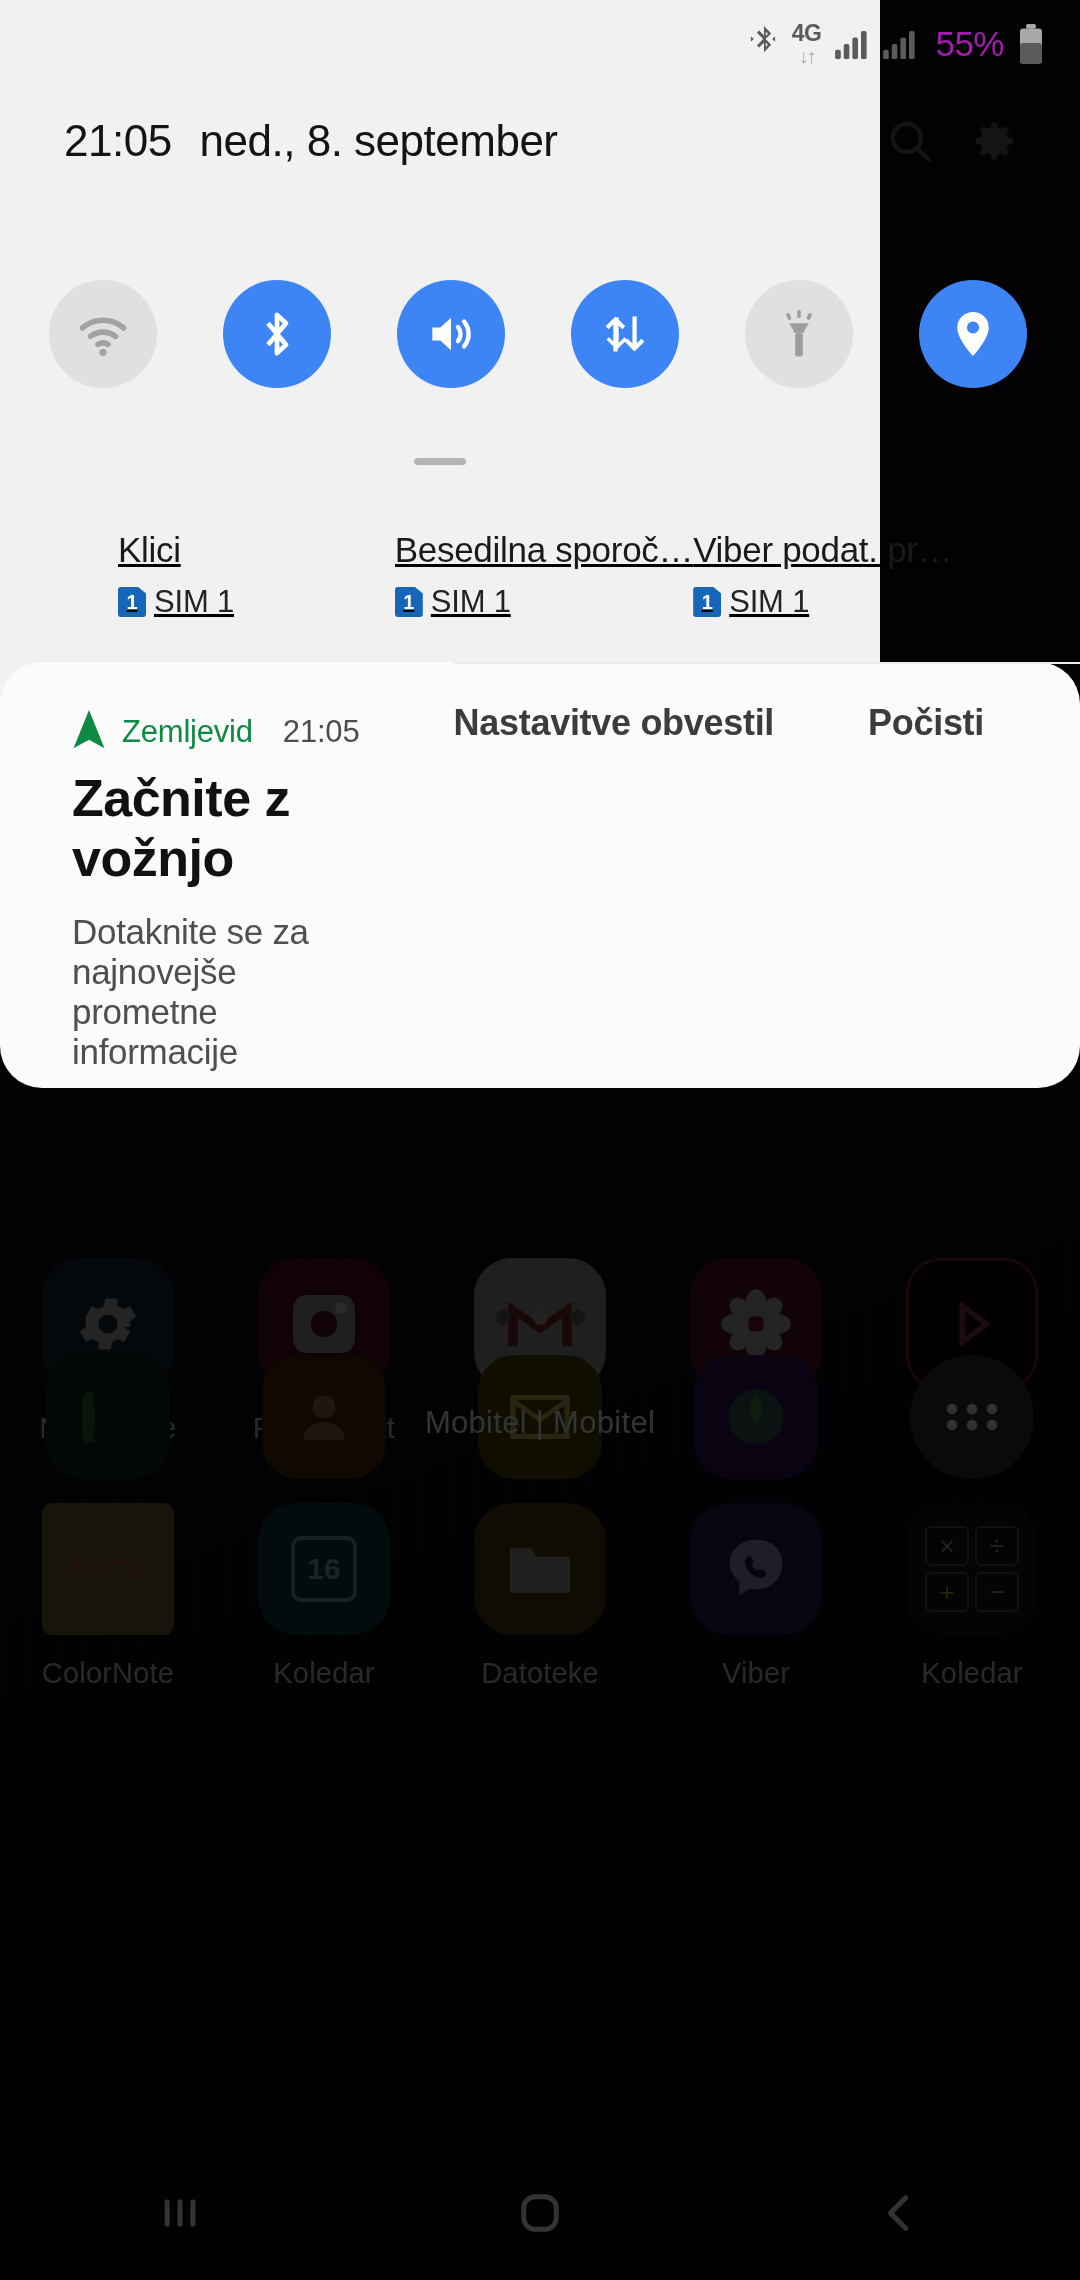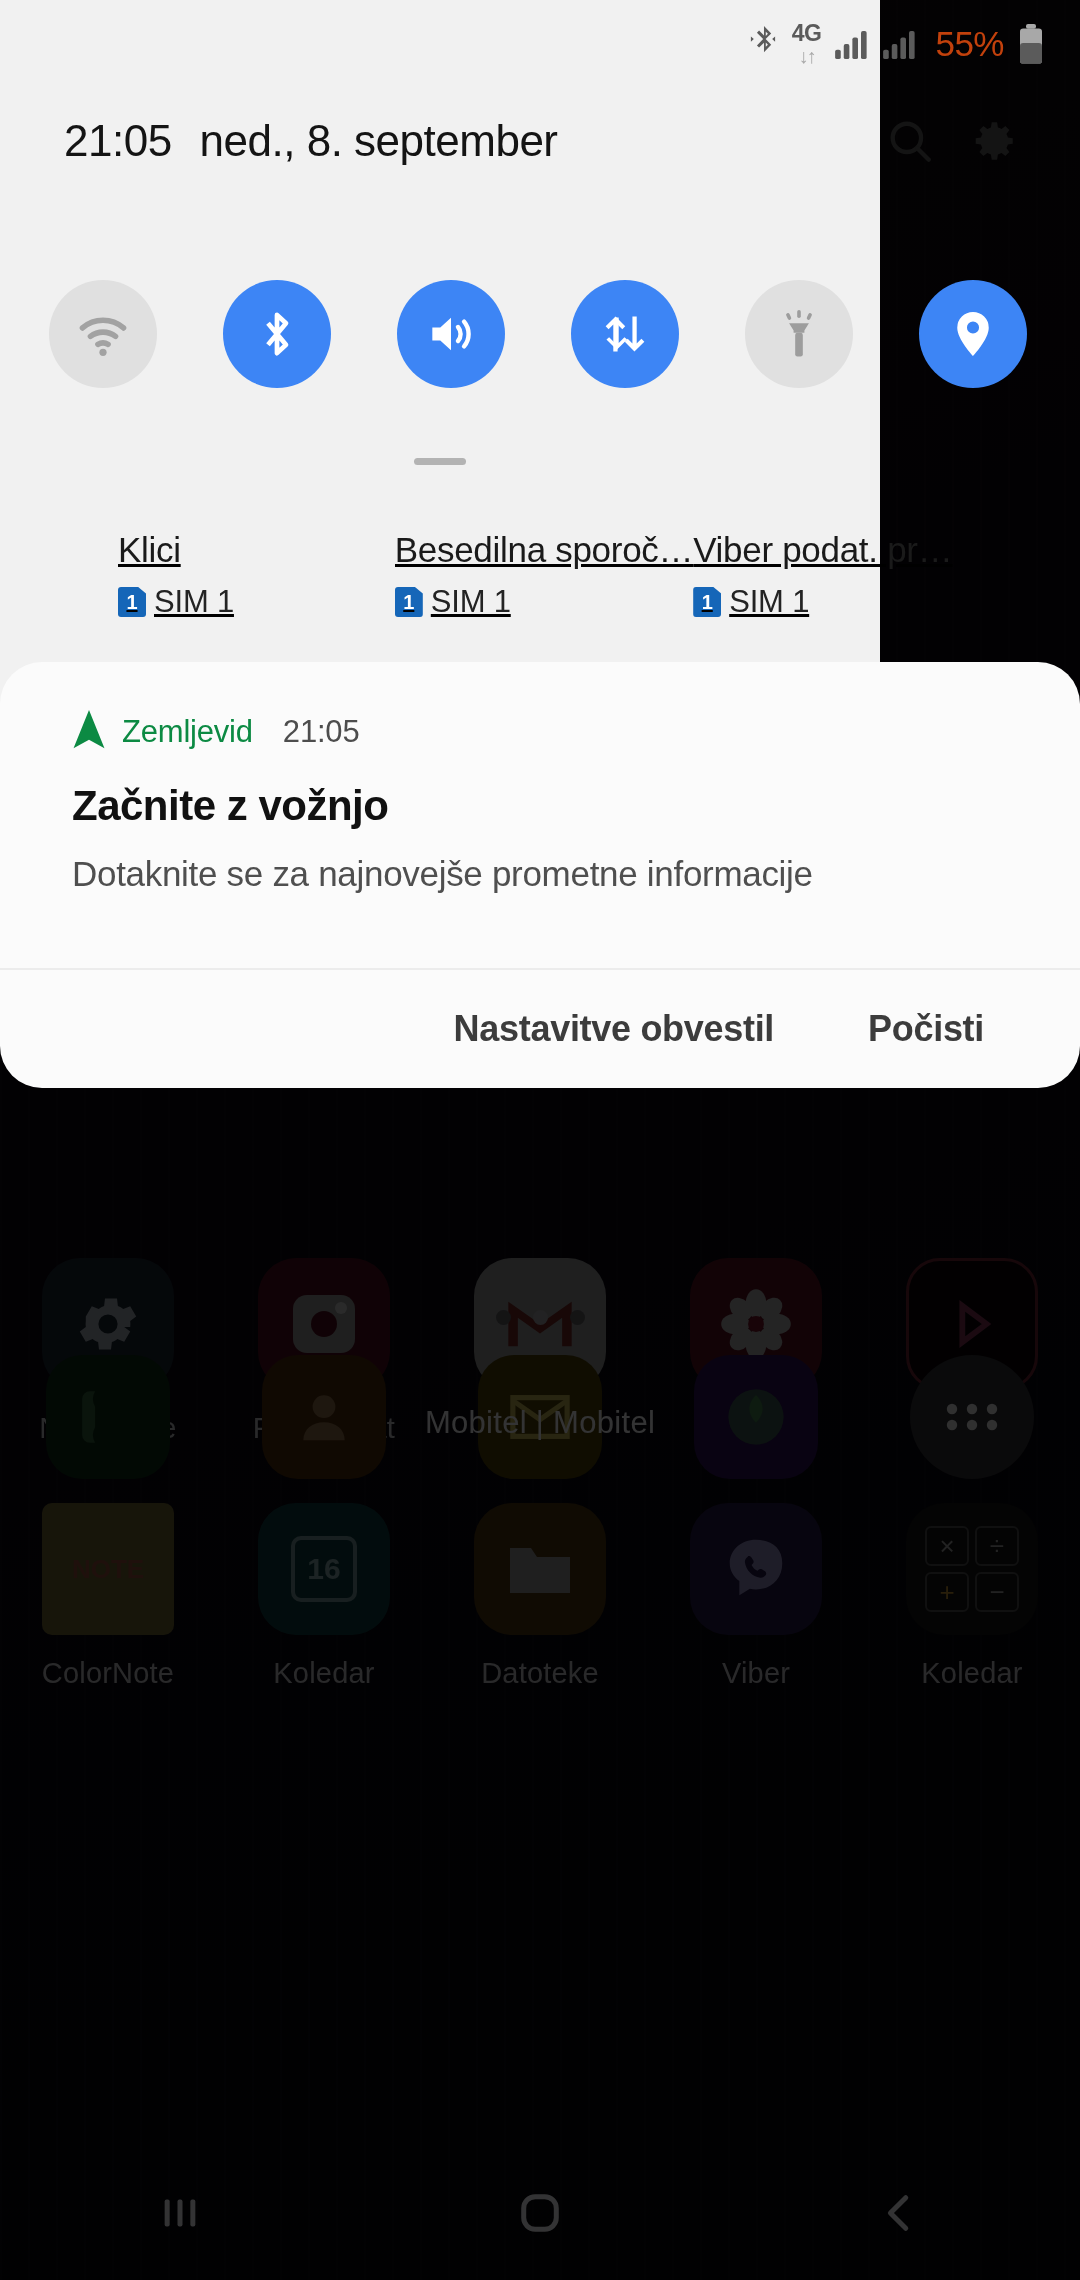--- a/index.html
+++ b/index.html
@@ -73,21 +73,21 @@
   
   #status-bar {
     position:absolute; left:0; top:0; width:1080px; height:88px;
     display:flex; align-items:center; justify-content:flex-end;
     padding-right:36px; gap:14px;
   }
   #status-bar .sb-item { display:flex; align-items:center; }
   #net-badge { display:flex; flex-direction:column; align-items:center; line-height:1; }
   #net-label { font-size:23px; font-weight:bold; color:#5b5b5b; letter-spacing:-.5px; }
   #net-arrows { font-size:20px; color:#a9a9a9; margin-top:1px; letter-spacing:-2px; }
-  #battery-pct { font-size:35px; color:#c2410c; letter-spacing:-.5px; margin-left:4px; }
+  #battery-pct { font-size:35px; color:#a21caf; letter-spacing:-.5px; margin-left:4px; }
 
   
   #shade-header {
     position:absolute; left:0; top:96px; width:1080px; height:90px;
     display:flex; align-items:center; padding:0 44px 0 64px;
   }
   #clock-text { font-size:44px; color:#141414; letter-spacing:-.5px; }
   #date-text  { font-size:44px; color:#141414; letter-spacing:-.5px; margin-left:28px; }
   #header-spacer { flex:1; }
   .header-btn { width:84px; height:84px; display:flex; align-items:center; justify-content:center; }
@@ -124,27 +124,27 @@
     font-size:20px; font-weight:bold; display:flex; align-items:center;
     justify-content:center; border-radius:3px 3px 3px 3px;
     clip-path:polygon(0 0, 72% 0, 100% 22%, 100% 100%, 0 100%);
   }
   .sim-name { font-size:31px; color:#232323; letter-spacing:-.2px; }
 
   
   #notif-card {
     position:absolute; left:0; top:662px; width:1080px; height:426px;
     background:#fbfbfb; border-radius:42px;
-    display:flex; flex-direction:column;
+    display:flex; 
   }
   #notif-body { padding:48px 66px 0 72px; flex:1; }
   #notif-app-row { display:flex; align-items:center; gap:16px; }
   #notif-app-name { font-size:31px; color:#0c8a43; letter-spacing:-.2px; }
   #notif-time { font-size:31px; color:#4d4d4d; margin-left:14px; letter-spacing:-.2px; }
-  #notif-title { margin-top:28px; font-size:42px; font-weight:bold; color:#111; letter-spacing:-.5px; }
+  #notif-title { margin-top:14px; font-size:52px; font-weight:bold; color:#111; letter-spacing:-.5px; }
   #notif-text  { margin-top:24px; font-size:35px; color:#4f4f4f; letter-spacing:-.3px; }
   #notif-actions {
     height:120px; border-top:2px solid #ececec;
     display:flex; align-items:center; justify-content:flex-end;
     gap:94px; padding-right:96px;
   }
   .notif-action { font-size:36px; font-weight:bold; color:#3c3c3c; letter-spacing:-.3px; }
 </style>
 </head>
 <body>

